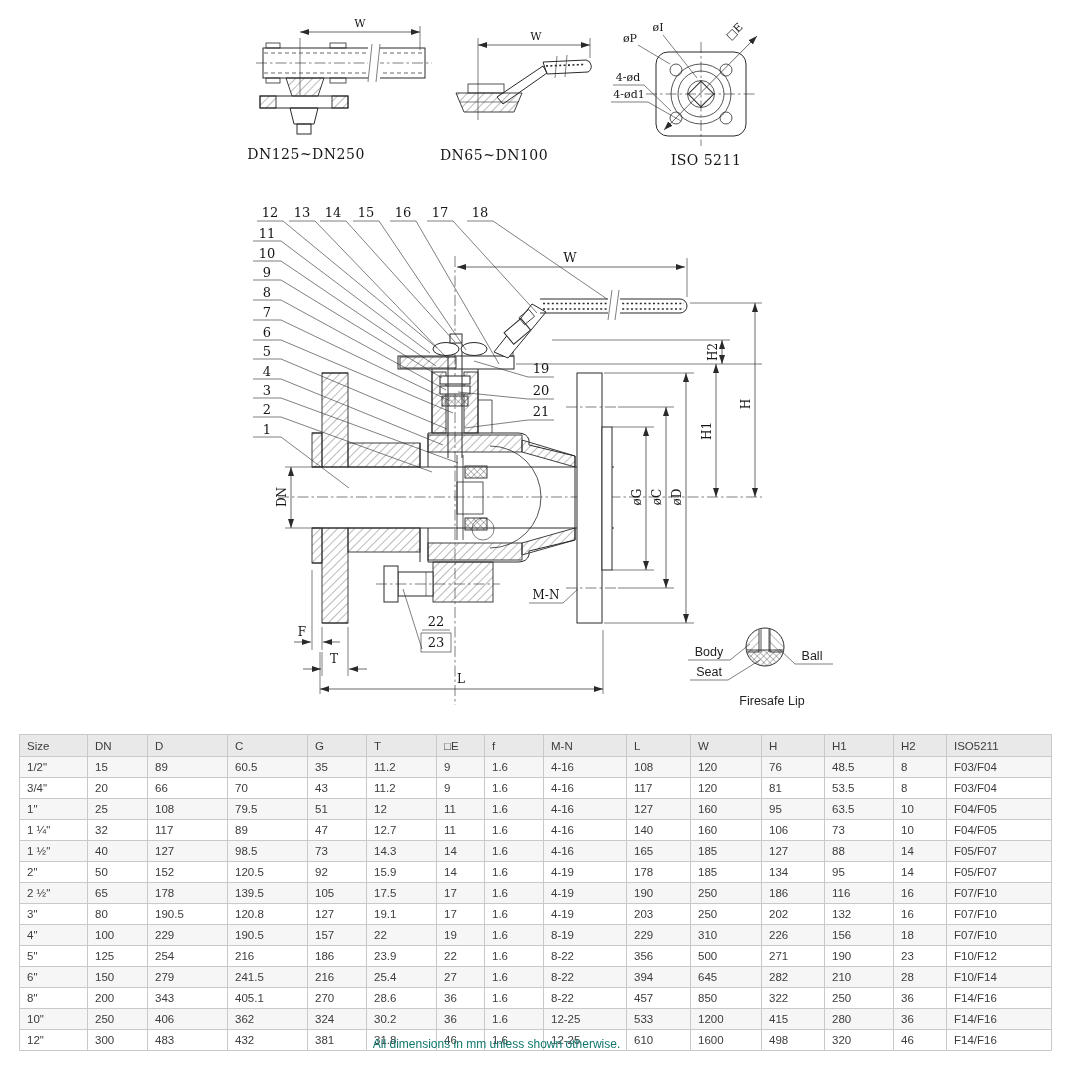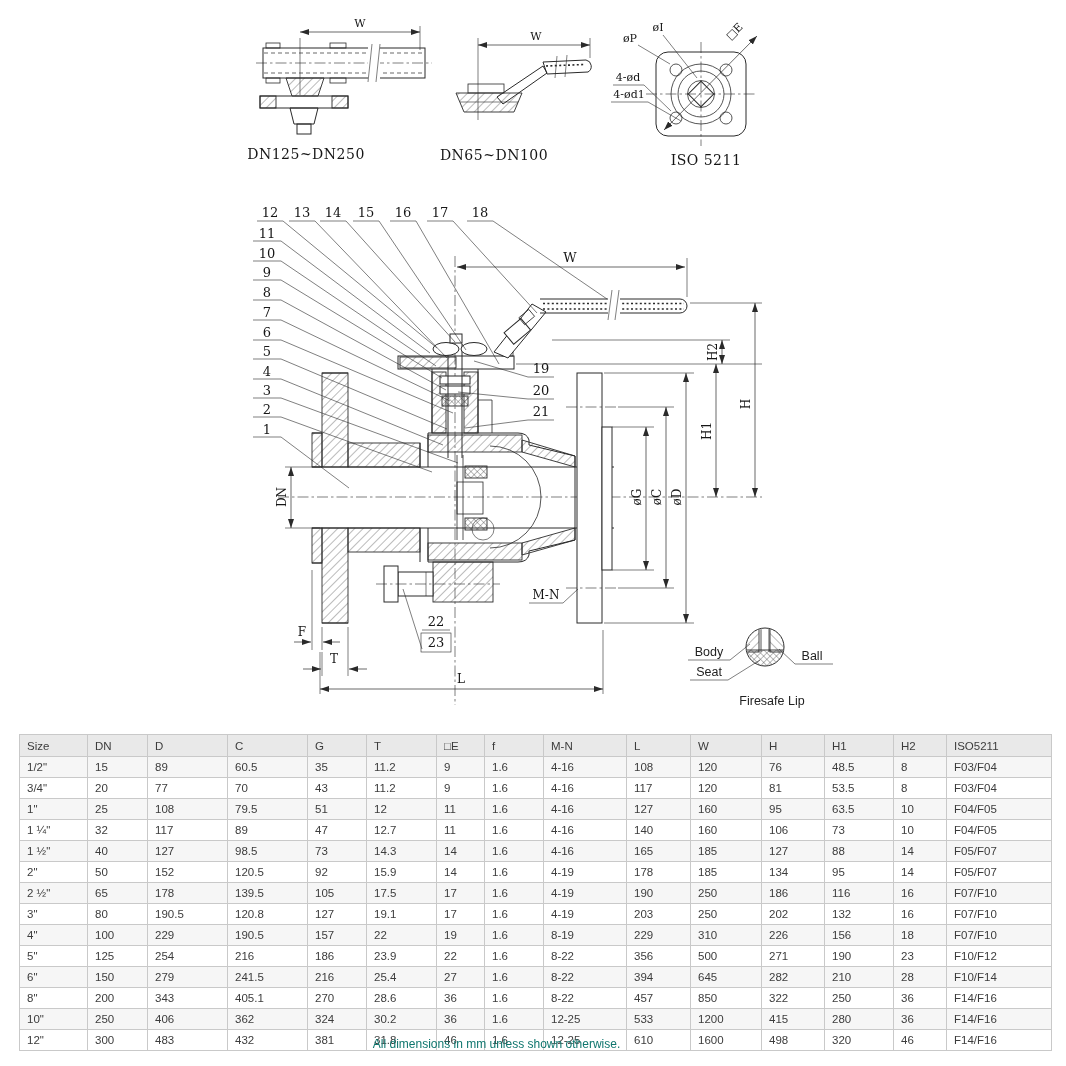--- a/index.html
+++ b/index.html
@@ -402,21 +402,21 @@
           <td>108</td>
           <td>120</td>
           <td>76</td>
           <td>48.5</td>
           <td>8</td>
           <td>F03/F04</td>
         </tr>
         <tr>
           <td>3/4"</td>
           <td>20</td>
-          <td>77</td>
+          <td>66</td>
           <td>70</td>
           <td>43</td>
           <td>11.2</td>
           <td>9</td>
           <td>1.6</td>
           <td>4-16</td>
           <td>117</td>
           <td>120</td>
           <td>81</td>
           <td>53.5</td>

